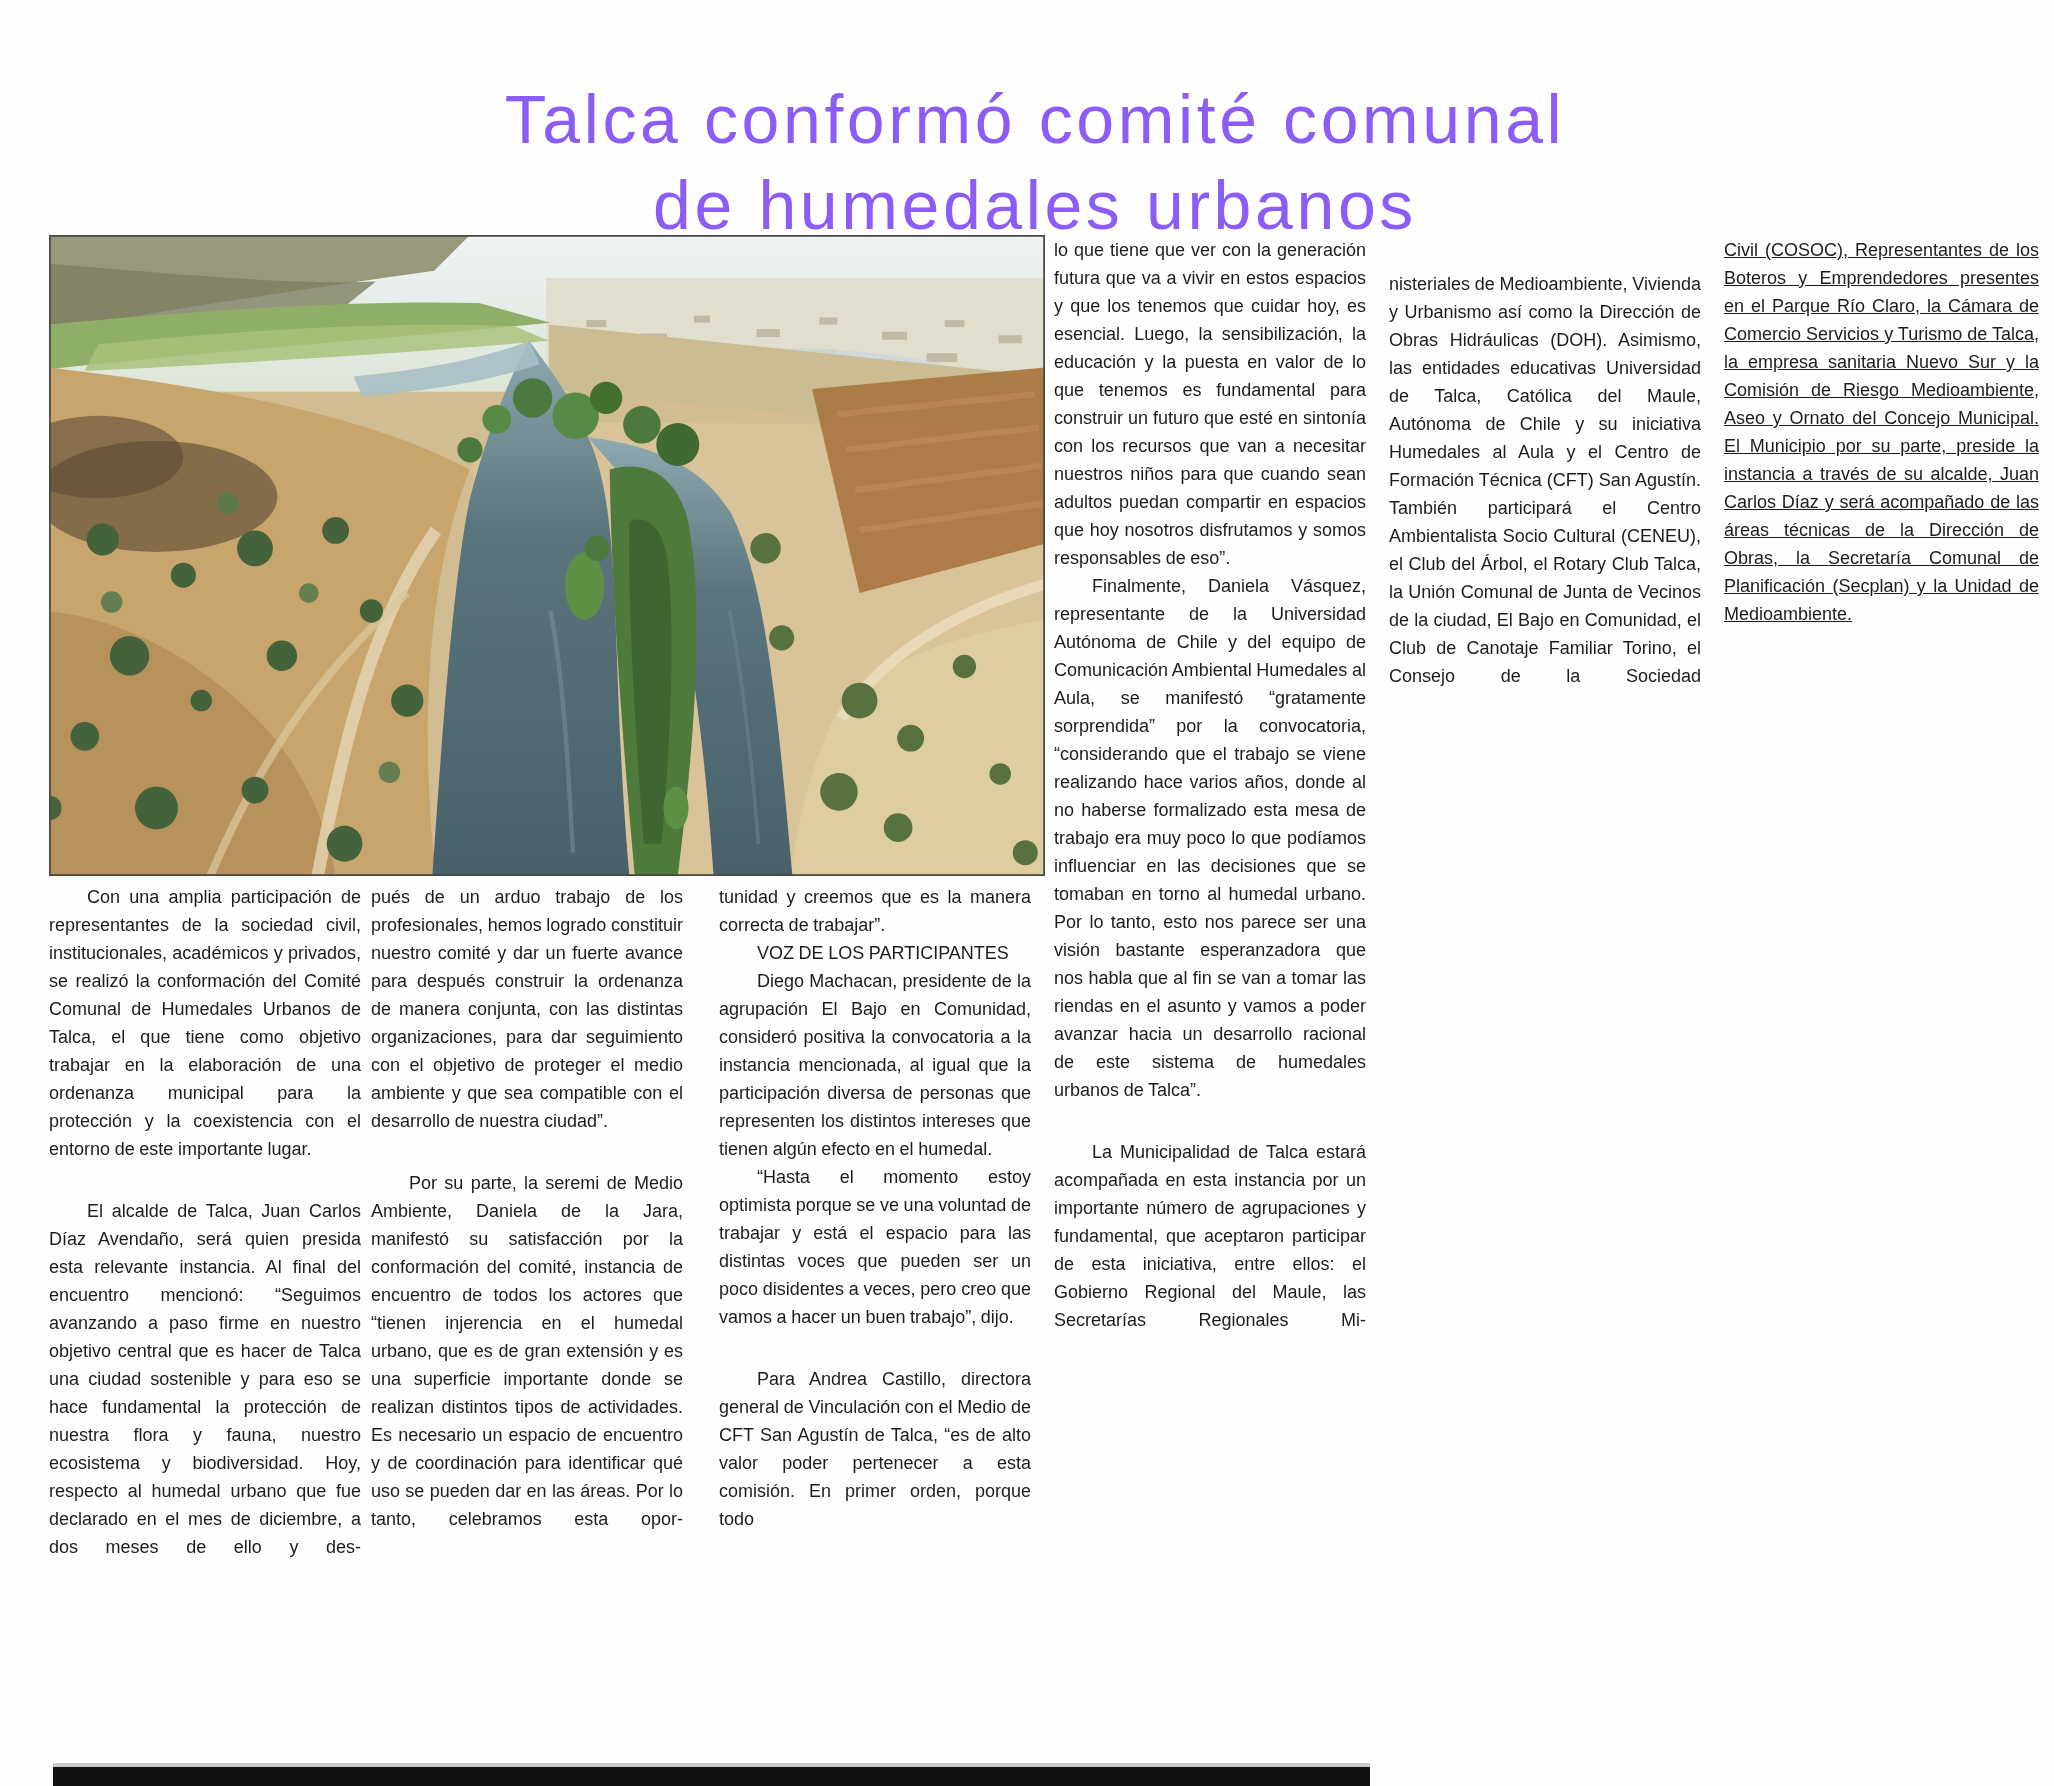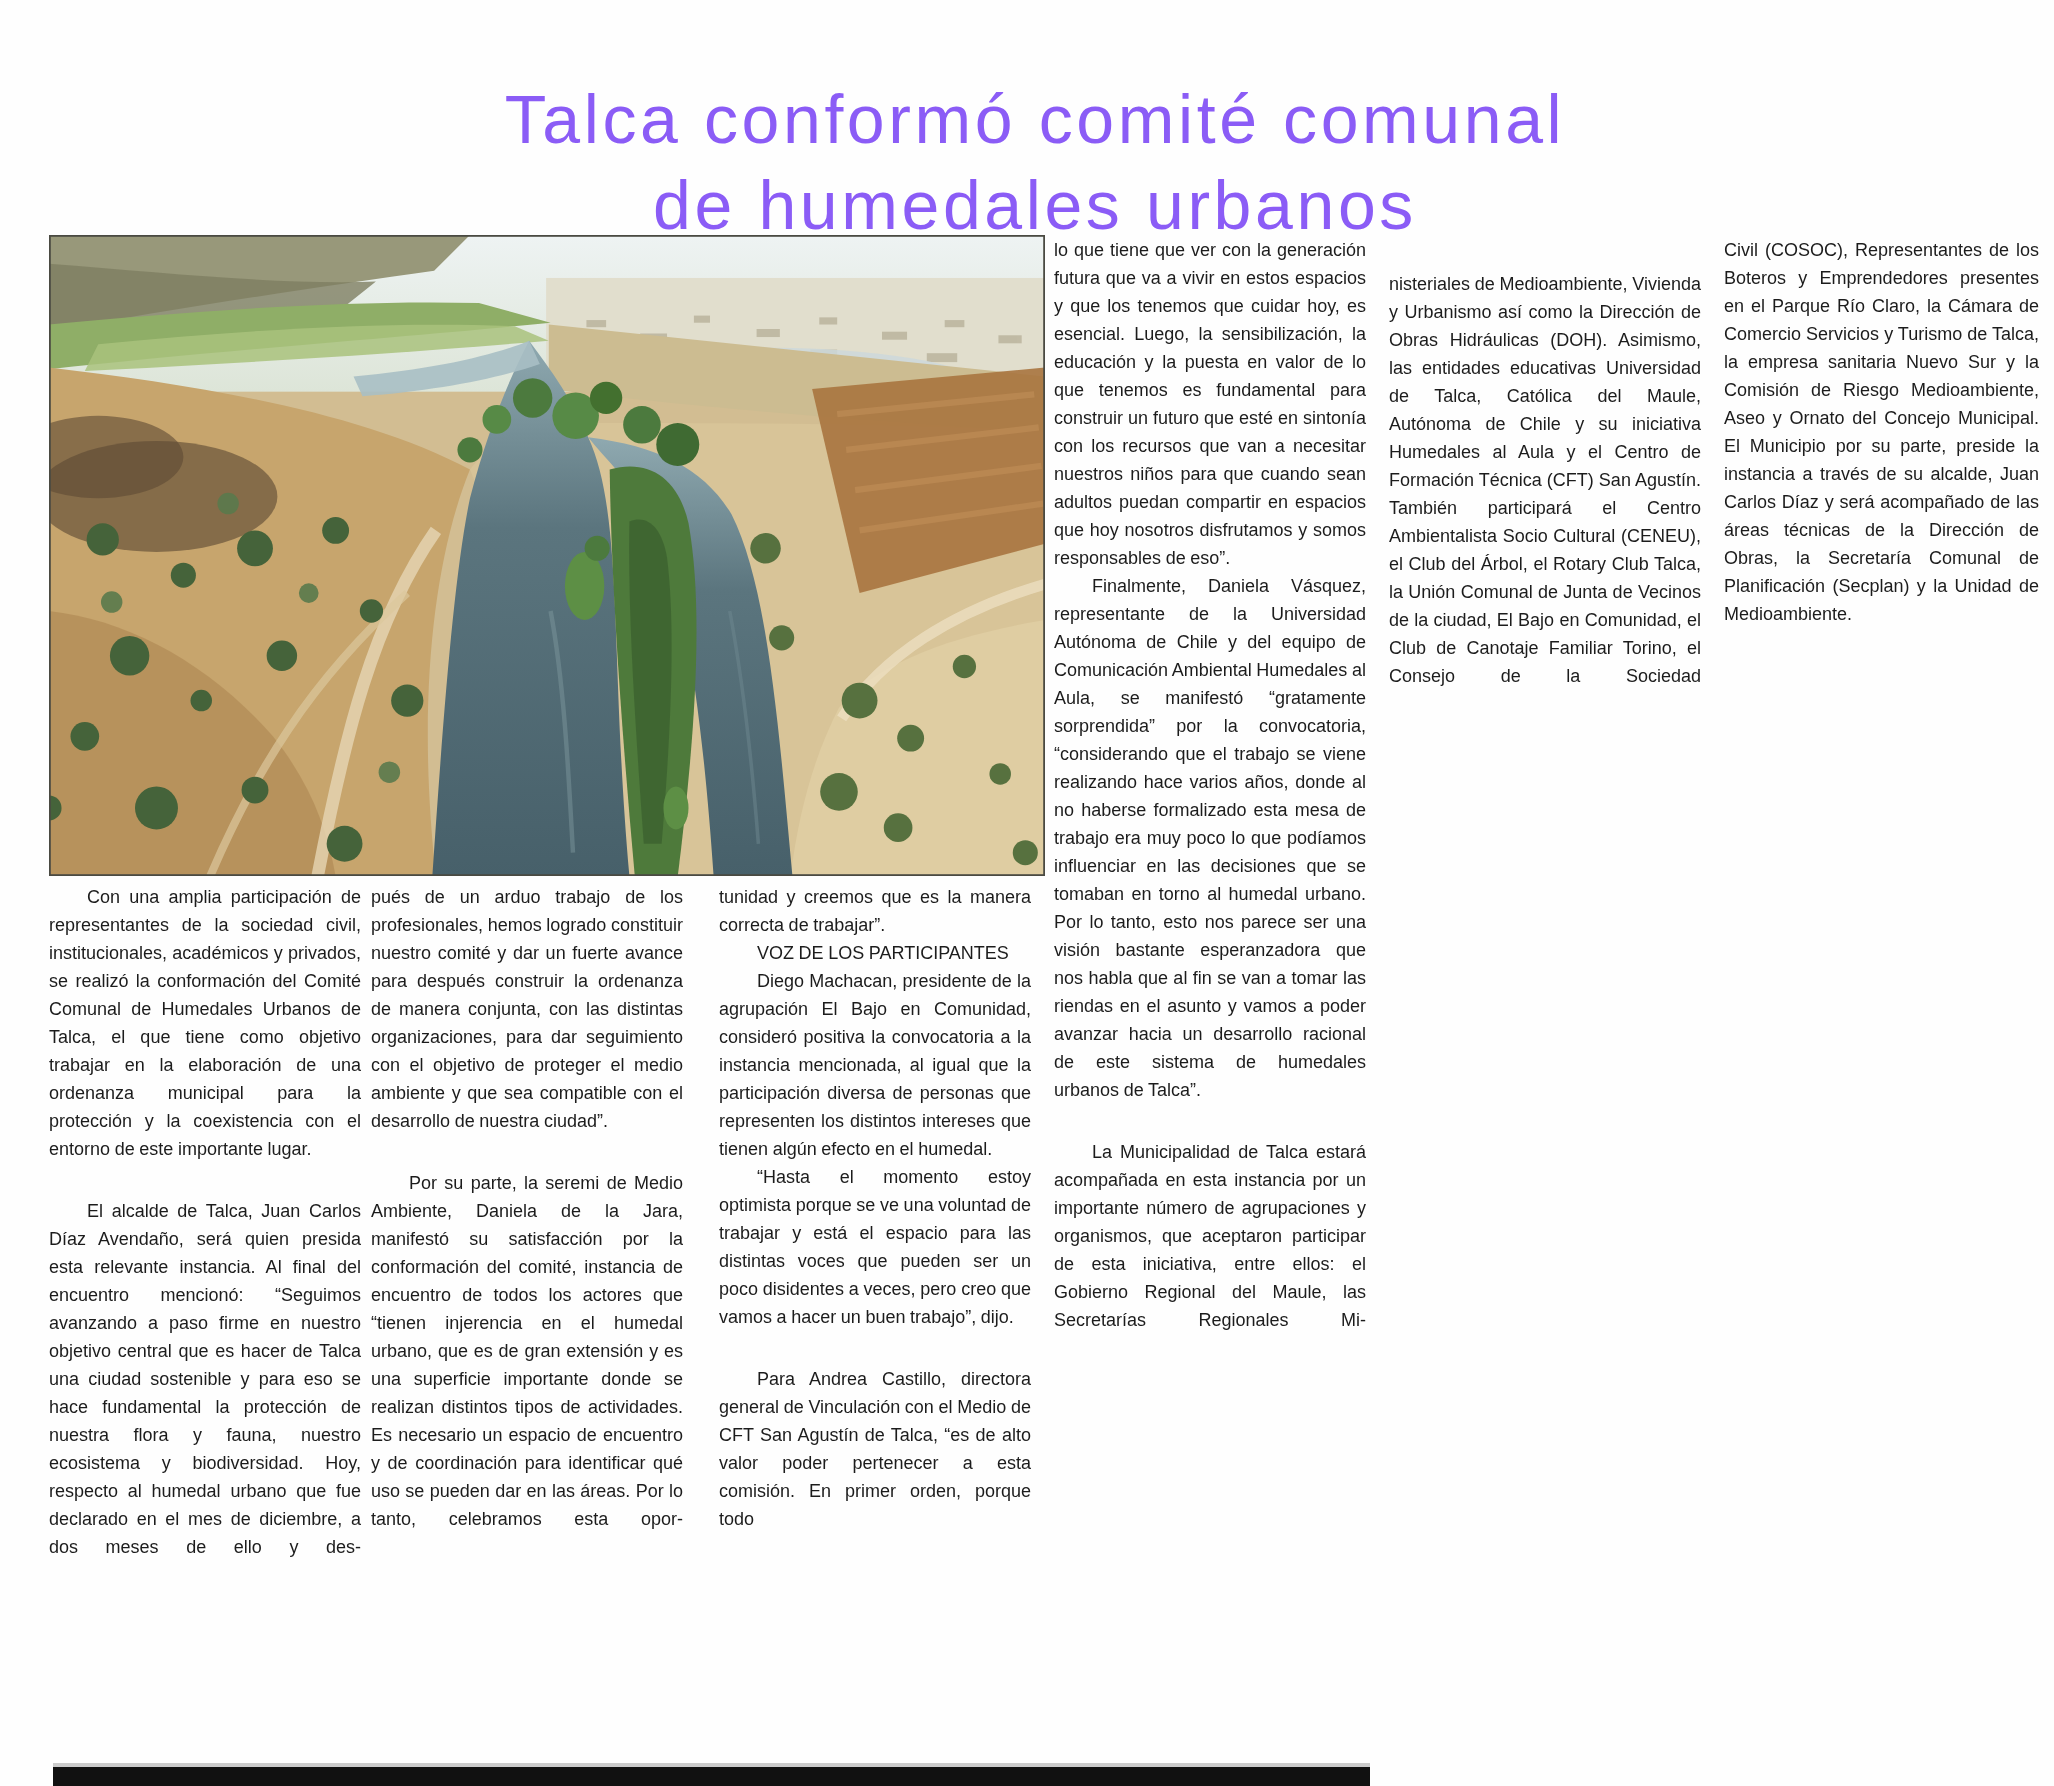--- a/index.html
+++ b/index.html
@@ -54,21 +54,21 @@
   }
   .col p { margin: 0; }
   .col p.indent { text-indent: 38px; }
   .col p.cont-last { text-align-last: justify; margin-top: 34px; }
   #col-1, #col-2, #col-3 { top: 883px; height: 887px; }
   #col-1 { left: 49px; }
   #col-2 { left: 371px; }
   #col-3 { left: 719px; }
   #col-4 { left: 1054px; top: 236px; height: 1533px; }
   #col-5 { left: 1389px; top: 236px; }
-  #col-6 { left: 1724px; top: 236px; width: 315px; }
+  #col-6 { left: 1724px; top: 236px; width: 315px; text-decoration: underline; }
 
   
   .bottom-bar {
     position: absolute;
     left: 53px;
     top: 1763px;
     width: 1317px;
     height: 24px;
     background: #111111;
     border-top: 4.5px solid #cbcbcb;
@@ -220,21 +220,21 @@
     <p>tunidad y creemos que es la manera correcta de trabajar”.</p>
     <p class="indent">VOZ DE LOS PARTICIPANTES</p>
     <p class="indent">Diego Machacan, presidente de la agrupación El Bajo en Comunidad, consideró positiva la convocatoria a la instancia mencionada, al igual que la participación diversa de personas que representen los distintos intereses que tienen algún efecto en el humedal.</p>
     <p class="indent">“Hasta el momento estoy optimista porque se ve una voluntad de trabajar y está el espacio para las distintas voces que pueden ser un poco disidentes a veces, pero creo que vamos a hacer un buen trabajo”, dijo.</p>
     <p class="indent cont-last">Para Andrea Castillo, directora general de Vinculación con el Medio de CFT San Agustín de Talca, “es de alto valor poder pertenecer a esta comisión. En primer orden, porque todo</p>
   </div>
 
   <div class="col" id="col-4">
     <p>lo que tiene que ver con la generación futura que va a vivir en estos espacios y que los tenemos que cuidar hoy, es esencial. Luego, la sensibilización, la educación y la puesta en valor de lo que tenemos es fundamental para construir un futuro que esté en sintonía con los recursos que van a necesitar nuestros niños para que cuando sean adultos puedan compartir en espacios que hoy nosotros disfrutamos y somos responsables de eso”.</p>
     <p class="indent">Finalmente, Daniela Vásquez, representante de la Universidad Autónoma de Chile y del equipo de Comunicación Ambiental Humedales al Aula, se manifestó “gratamente sorprendida” por la convocatoria, “considerando que el trabajo se viene realizando hace varios años, donde al no haberse formalizado esta mesa de trabajo era muy poco lo que podíamos influenciar en las decisiones que se tomaban en torno al humedal urbano. Por lo tanto, esto nos parece ser una visión bastante esperanzadora que nos habla que al fin se van a tomar las riendas en el asunto y vamos a poder avanzar hacia un desarrollo racional de este sistema de humedales urbanos de Talca”.</p>
-    <p class="indent cont-last">La Municipalidad de Talca estará acompañada en esta instancia por un importante número de agrupaciones y organismos, que aceptaron participar de esta iniciativa, entre ellos: el Gobierno Regional del Maule, las Secretarías Regionales Mi-</p>
+    <p class="indent cont-last">La Municipalidad de Talca estará acompañada en esta instancia por un importante número de agrupaciones y fundamental, que aceptaron participar de esta iniciativa, entre ellos: el Gobierno Regional del Maule, las Secretarías Regionales Mi-</p>
   </div>
 
   <div class="col" id="col-5">
     <p class="cont-last">nisteriales de Medioambiente, Vivienda y Urbanismo así como la Dirección de Obras Hidráulicas (DOH). Asimismo, las entidades educativas Universidad de Talca, Católica del Maule, Autónoma de Chile y su iniciativa Humedales al Aula y el Centro de Formación Técnica (CFT) San Agustín. También participará el Centro Ambientalista Socio Cultural (CENEU), el Club del Árbol, el Rotary Club Talca, la Unión Comunal de Junta de Vecinos de la ciudad, El Bajo en Comunidad, el Club de Canotaje Familiar Torino, el Consejo de la Sociedad</p>
   </div>
 
   <div class="col" id="col-6">
     <p>Civil (COSOC), Representantes de los Boteros y Emprendedores presentes en el Parque Río Claro, la Cámara de Comercio Servicios y Turismo de Talca, la empresa sanitaria Nuevo Sur y la Comisión de Riesgo Medioambiente, Aseo y Ornato del Concejo Municipal. El Municipio por su parte, preside la instancia a través de su alcalde, Juan Carlos Díaz y será acompañado de las áreas técnicas de la Dirección de Obras, la Secretaría Comunal de Planificación (Secplan) y la Unidad de Medioambiente.</p>
   </div>
 

